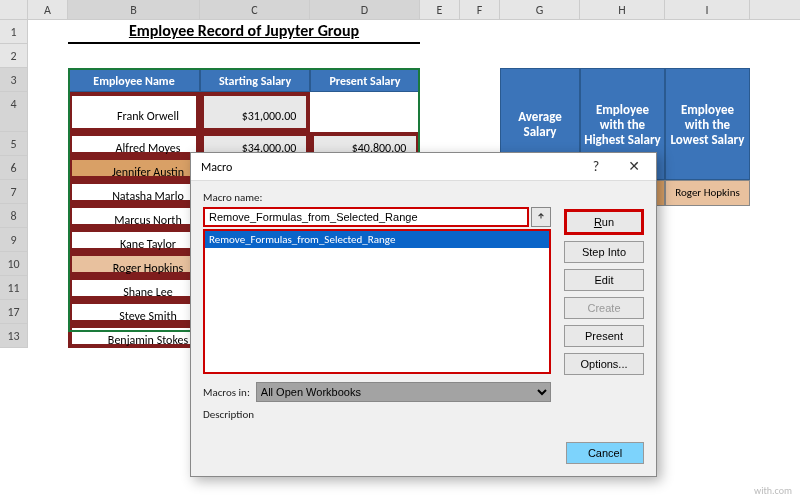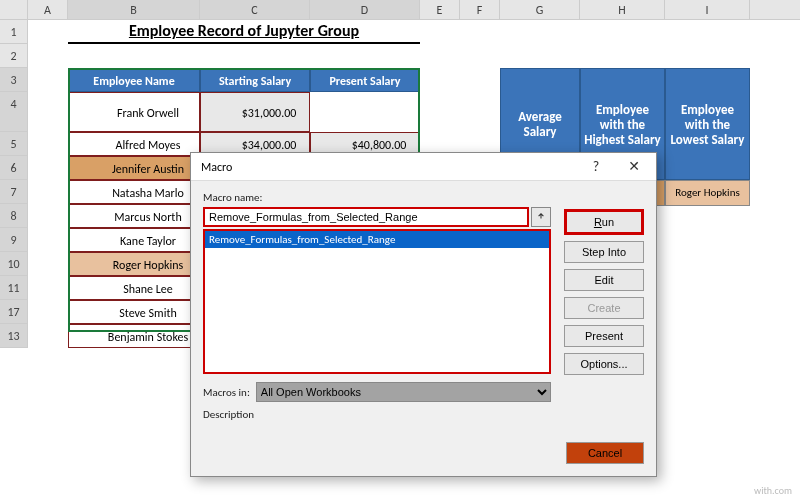--- a/index.html
+++ b/index.html
@@ -29,21 +29,21 @@
 
   .cells { position: relative; }
   .cell-row { display: flex; height: 24px; }
 
   
   .title-cell { width: 352px; height: 24px; text-align: center; font-weight: bold; font-size: 16px; text-decoration: underline; line-height: 22px; border-bottom: 2px solid #000; margin-left: 40px; }
 
   
   .sel-outline { position: absolute; left: 40px; top: 48px; width: 352px; height: 264px; border: 2px solid #1a7a3a; z-index: 5; pointer-events: none; }
   .data-header { background: #3b74b9; color: #fff; font-weight: bold; text-align: center; line-height: 24px; border: 1px solid #2a5a90; }
-  .data-cell { background: #fff; text-align: center; line-height: 24px; border: 1px solid #7f1d1d; padding-left: 28px; }
+  .data-cell { background: #fff; text-align: center; line-height: 24px; border: 4px solid #7f1d1d; padding-left: 28px; }
   .data-cell.salary { background: #e8e8e8; }
   .shade-orange { background: #d9a066 !important; }
   .shade-peach { background: #e8c19e !important; }
 
   .summary-header { background: #3b74b9; color: #fff; font-weight: bold; text-align: center; border: 1px solid #2a5a90; font-size: 13px; padding: 2px 2px; display:flex; align-items:center; justify-content:center; }
   .summary-cell { text-align: center; line-height: 24px; border: 1px solid #888; font-size: 11px; }
 
   
   .dialog { position: absolute; left: 190px; top: 152px; width: 467px; height: 325px; background: #f0f0f0; border: 1px solid #888; box-shadow: 4px 4px 12px rgba(0,0,0,0.3); z-index: 100; }
   .dlg-title { height: 28px; display: flex; align-items: center; justify-content: space-between; padding: 0 4px 0 10px; background: #fff; border-bottom: 1px solid #ddd; }
@@ -66,21 +66,21 @@
   .dbtn { width: 80px; height: 22px; font-size: 11px; border: 1px solid #999; background: #e8e8e8; cursor: pointer; text-align: center; }
   .dbtn:disabled { color: #999; }
   .dbtn.run { border: 3px solid #c00; height: 26px; font-weight: normal; }
   .dbtn u { text-decoration: underline; }
 
   .macros-in-row { display:flex; align-items:center; gap:6px; margin-top: 8px; }
   .macros-in-row select { flex:1; height: 20px; font-size: 11px; border: 1px solid #888; background:#a3a3a3; }
   .desc-box { height: 40px; }
 
   .dlg-footer { position:absolute; right:12px; bottom:10px; }
-  .cancel-btn { width: 78px; height: 22px; font-size: 11px; border: 1px solid #999; background: #c2410c; }
+  .cancel-btn { width: 78px; height: 22px; font-size: 11px; border: 1px solid #999; background: #7dd3fc; }
 
   .watermark { position: absolute; right: 8px; bottom: 6px; font-size: 10px; color: #bbb; z-index: 200; }
 </style>
 </head>
 <body>
 
 <div class="col-headers">
   <div class="row-spacer-col"></div>
   <div class="col-h col-A">A</div>
   <div class="col-h col-B sel">B</div>

